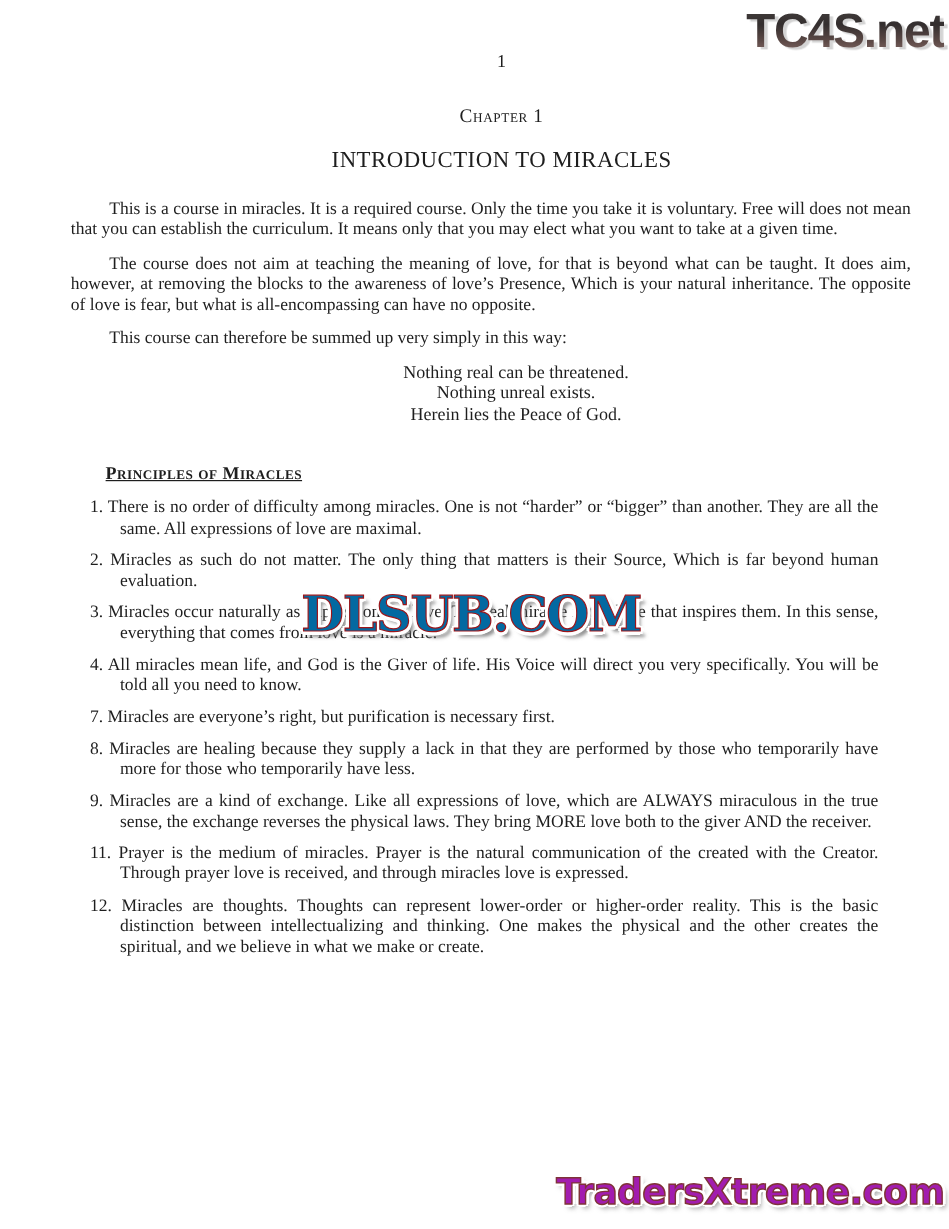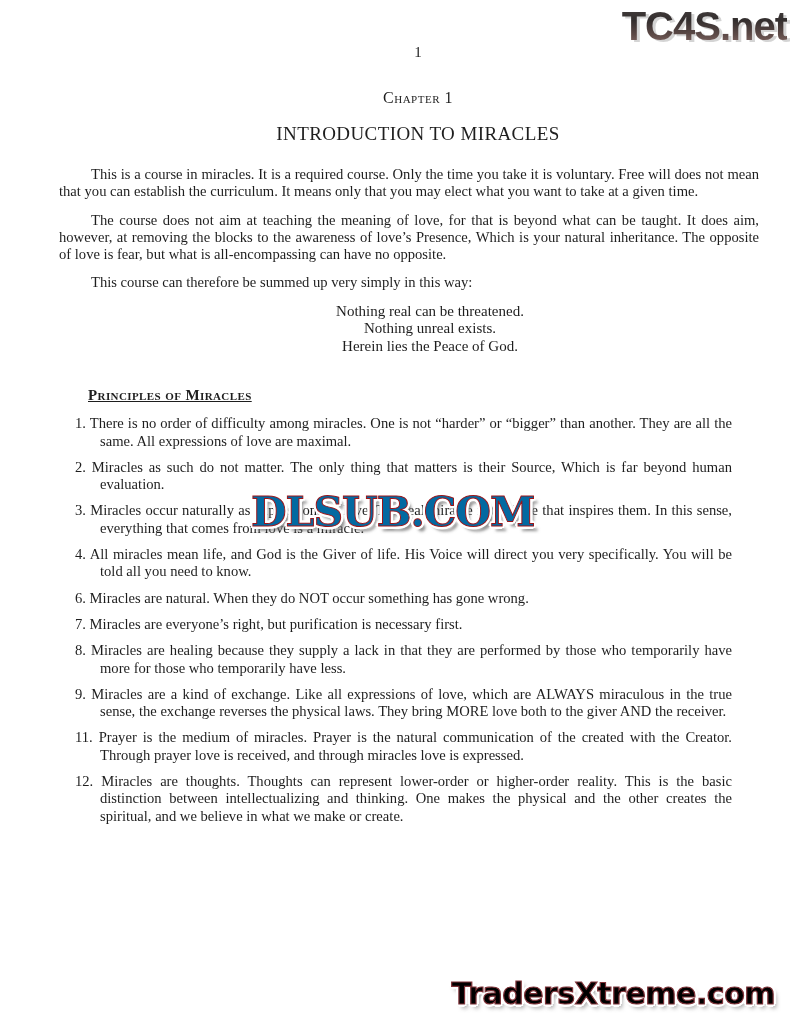--- a/index.html
+++ b/index.html
@@ -75,26 +75,26 @@
     -webkit-text-stroke: 1px #9c1418;
     text-shadow:
       -2px -2px 0 #ffffff,  2px -2px 0 #ffffff,
       -2px  2px 0 #ffffff,  2px  2px 0 #ffffff,
       -3px  0   0 #ffffff,  3px  0   0 #ffffff,
        0   -3px 0 #ffffff,  0    3px 0 #ffffff,
        4px  5px 3px rgba(110,110,110,0.75);
     text-align: center;
   }
   .logo-traders {
-    position: absolute; right: 16px; top: 974px;
+    position: absolute; right: 4px; top: 974px;
     font-family: "DejaVu Sans", sans-serif;
     font-weight: bold;
     font-size: 30px; line-height: 40px;
     letter-spacing: -0.5px;
-    color: #000000;
+    color: #a21caf;
     -webkit-text-stroke: 1.2px #7f3238;
     text-shadow:
       -2px -2px 0 #ffffff,  2px -2px 0 #ffffff,
       -2px  2px 0 #ffffff,  2px  2px 0 #ffffff,
       -3px  0   0 #ffffff,  3px  0   0 #ffffff,
        0   -3px 0 #ffffff,  0    3px 0 #ffffff,
        3px  4px 4px rgba(80,80,80,0.55);
   }
 </style>
 </head>
@@ -129,23 +129,20 @@
   <div class="item">
     <span class="num">2.</span> <span>Miracles as such do not matter. The only thing that matters is their Source, Which is far beyond human evaluation.</span>
   </div>
   <div class="item">
     <span class="num">3.</span> <span>Miracles occur naturally as expressions of love. The real miracle is the love that inspires them. In this sense, everything that comes from love is a miracle.</span>
   </div>
   <div class="item">
     <span class="num">4.</span> <span>All miracles mean life, and God is the Giver of life. His Voice will direct you very specifically. You will be told all you need to know.</span>
   </div>
   <div class="item">
-    <span class="num">6.</span> <span>Miracles are natural. When they do NOT occur something has gone wrong.</span>
-  </div>
-  <div class="item">
     <span class="num">7.</span> <span>Miracles are everyone’s right, but purification is necessary first.</span>
   </div>
   <div class="item">
     <span class="num">8.</span> <span>Miracles are healing because they supply a lack in that they are performed by those who temporarily have more for those who temporarily have less.</span>
   </div>
   <div class="item">
     <span class="num">9.</span> <span>Miracles are a kind of exchange. Like all expressions of love, which are ALWAYS miraculous in the true sense, the exchange reverses the physical laws. They bring MORE love both to the giver AND the receiver.</span>
   </div>
   <div class="item">
     <span class="num">11.</span> <span>Prayer is the medium of miracles. Prayer is the natural communication of the created with the Creator. Through prayer love is received, and through miracles love is expressed.</span>

